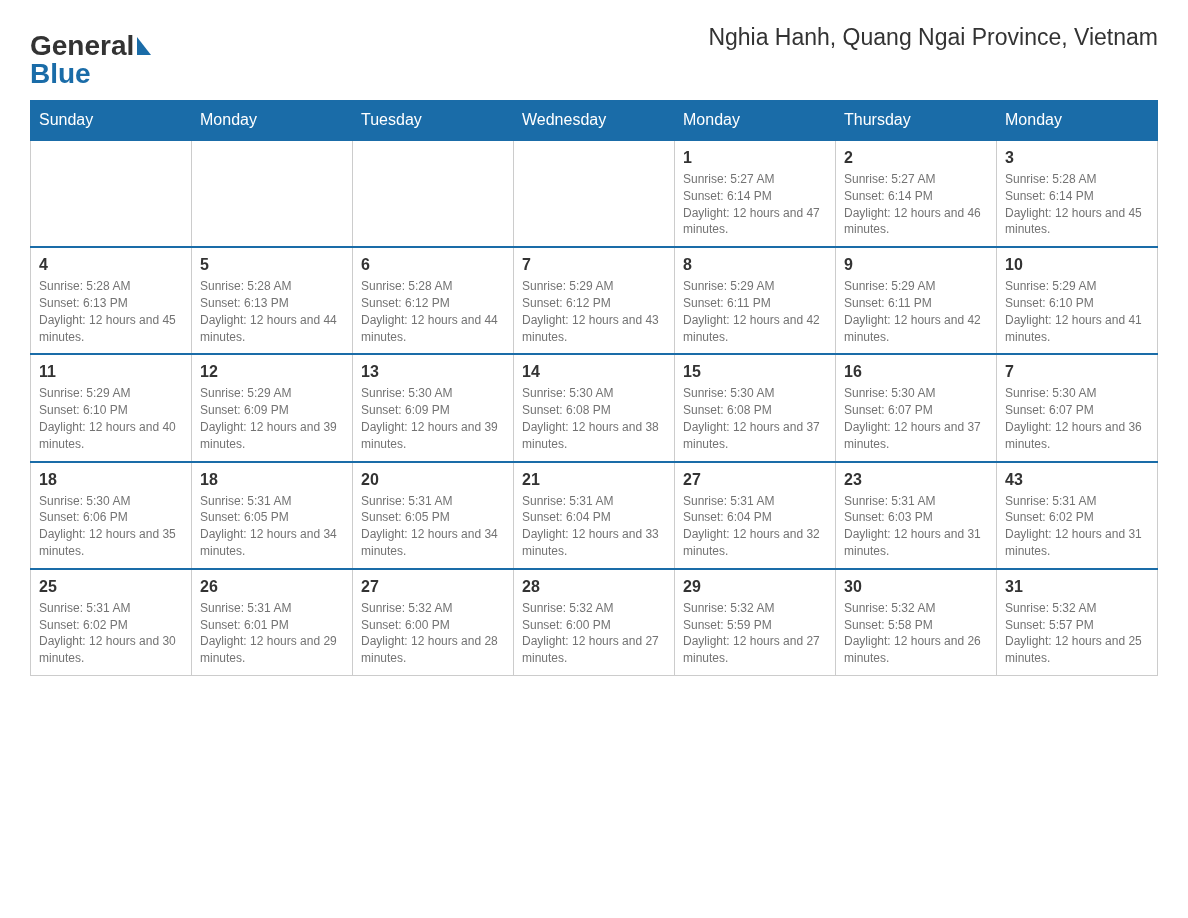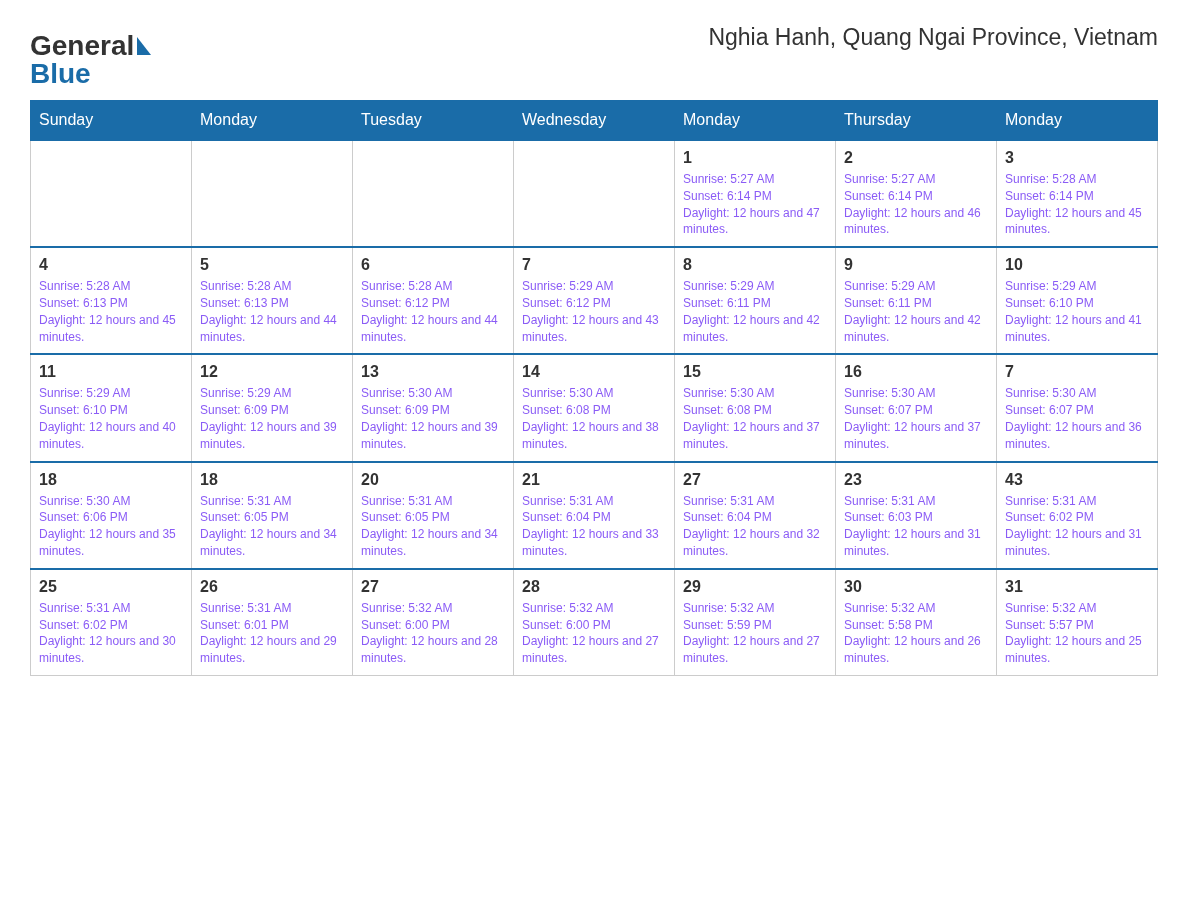--- a/index.html
+++ b/index.html
@@ -62,21 +62,21 @@
       border-top: 2px solid #1a6ca8;
     }
     .day-number {
       font-size: 16px;
       font-weight: bold;
       color: #333;
       margin-bottom: 4px;
     }
     .day-info {
       font-size: 12px;
-      color: #8b5cf6;
+      color: #737373;
       line-height: 1.4;
     }
     .empty-cell {
       background: #fff;
     }
   </style>
 </head>
 <body>
 
 <div class="header">

